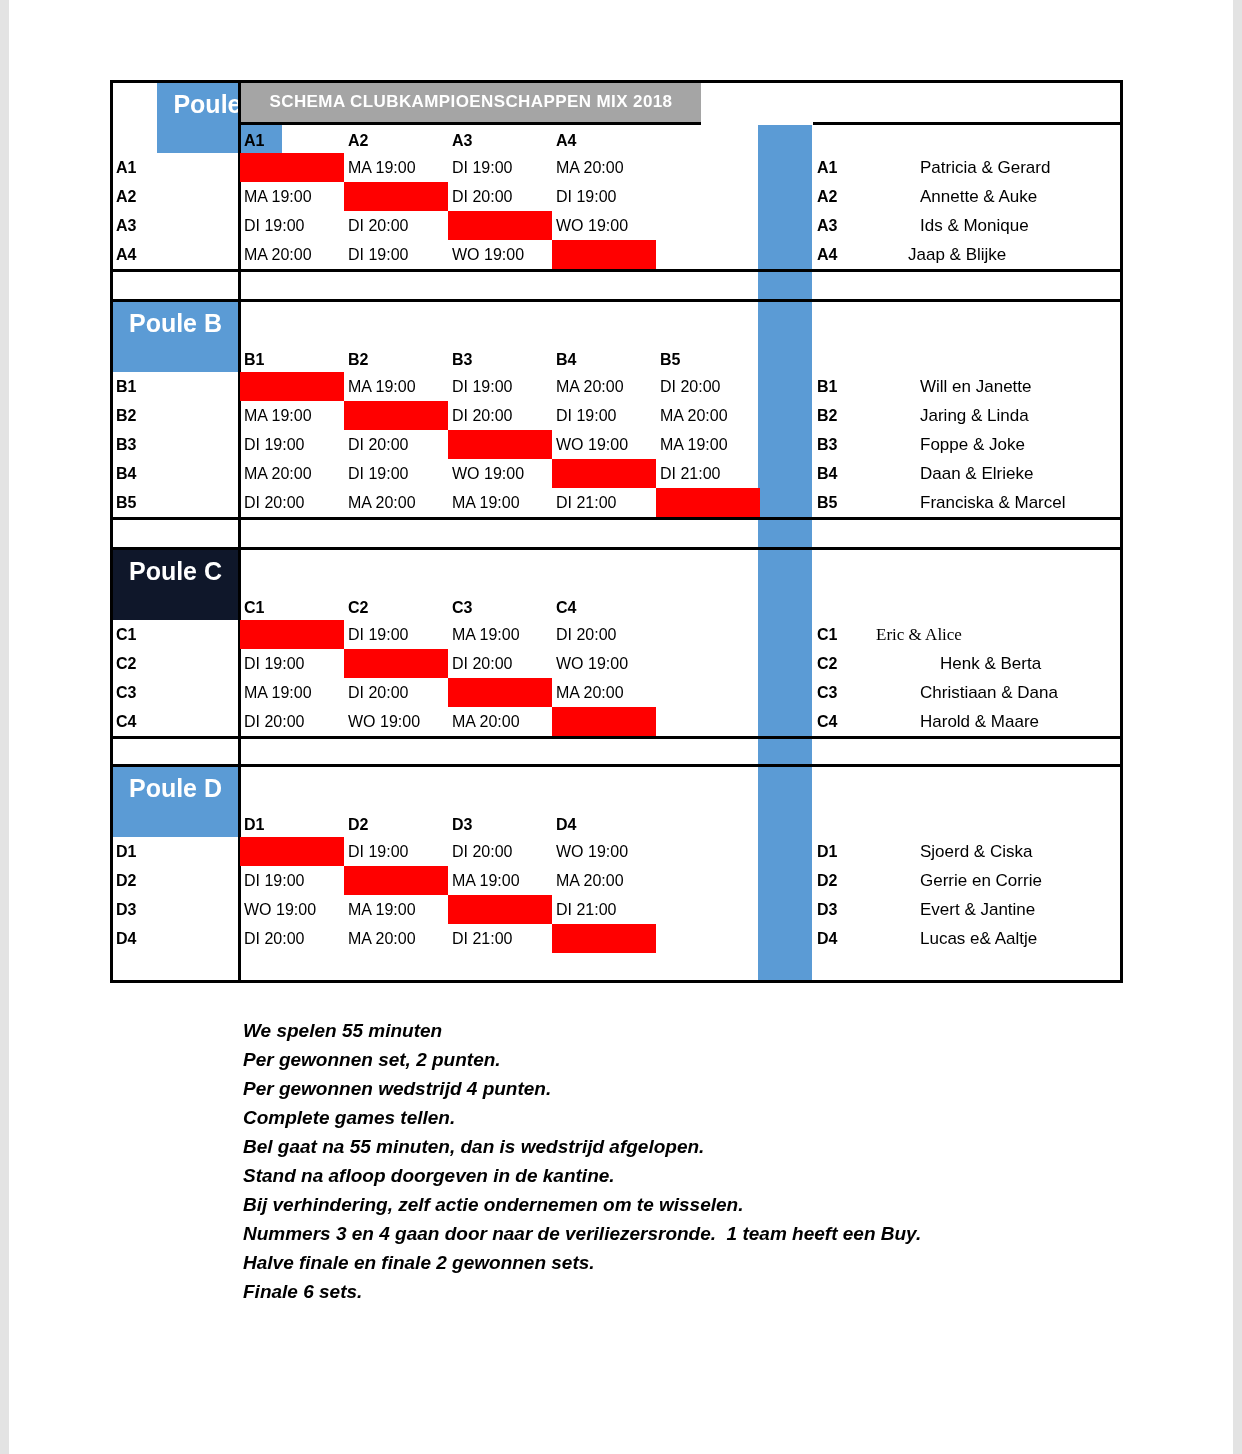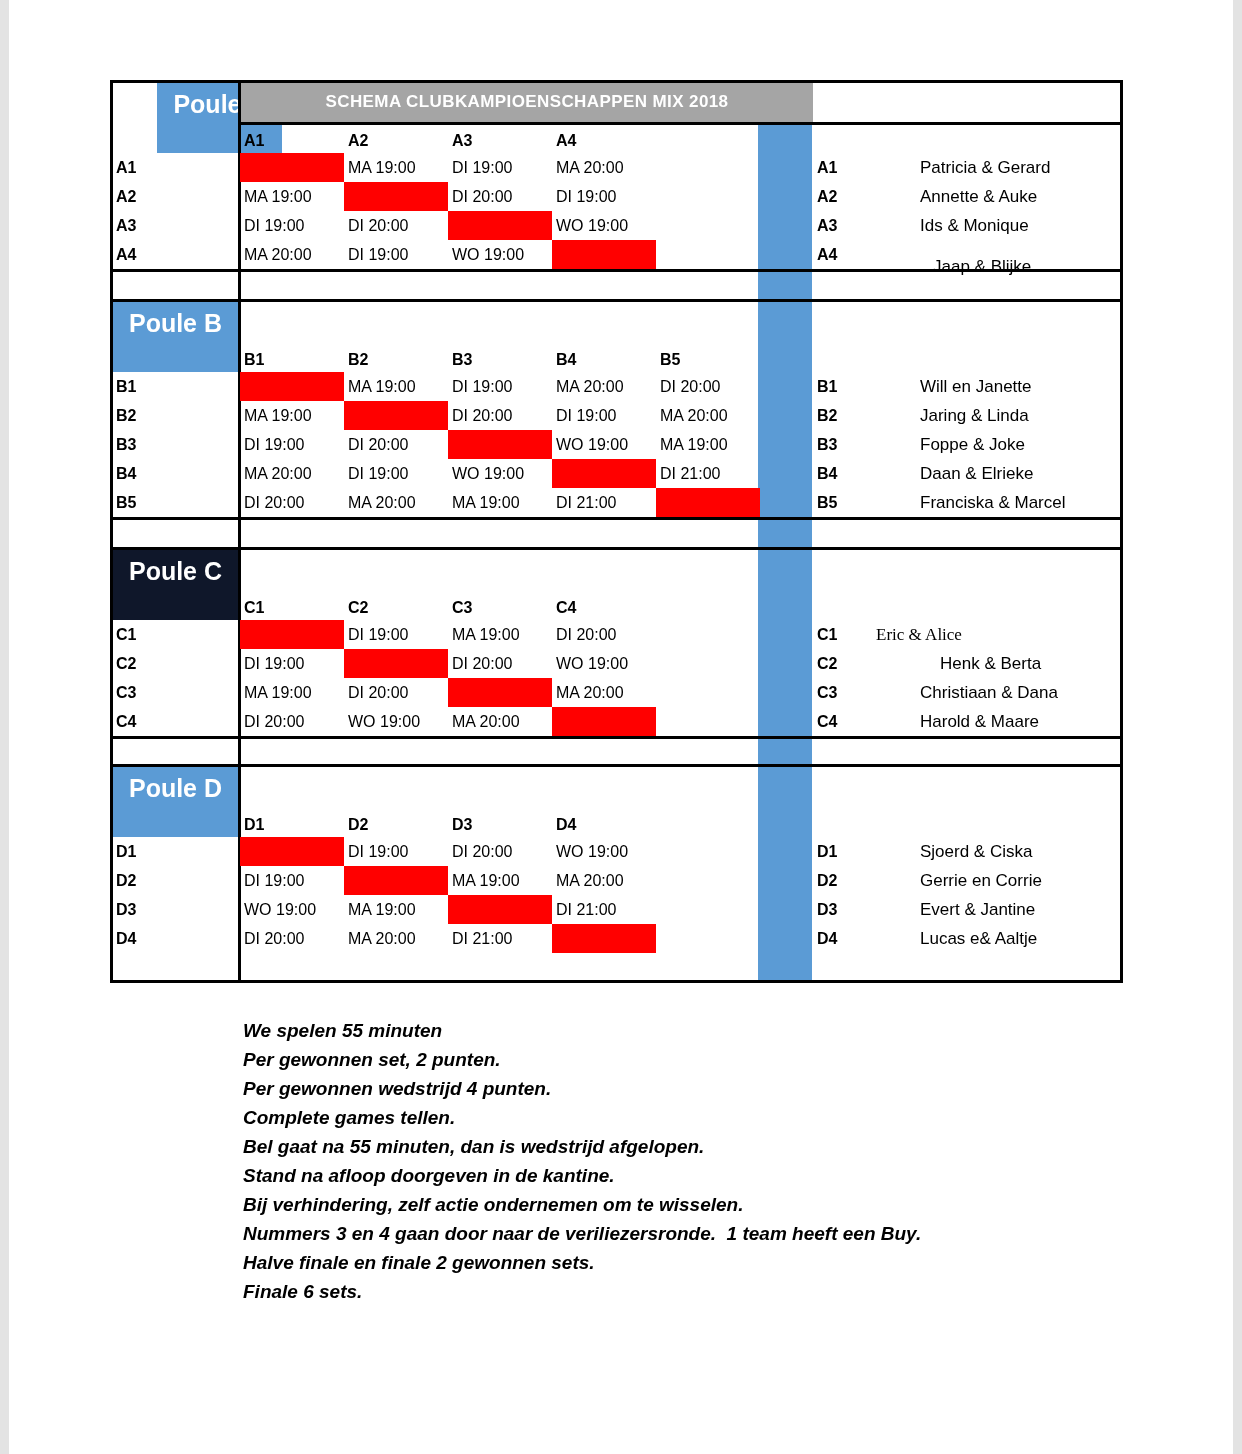--- a/index.html
+++ b/index.html
@@ -11,21 +11,21 @@
 
   .stripe{position:absolute;left:758px;top:125px;width:54px;height:858px;}
 
   .poule{position:absolute;border:3px solid #000;box-sizing:border-box;background:transparent;}
   .poule > div{position:absolute;}
 
   .bluebox{left:0;top:0;width:125px;}
   .bluelabel{display:block;text-align:center;color:#fff;font-weight:bold;
              font-size:25px;line-height:42px;}
   .vline{left:125px;top:0;bottom:0;width:3px;background:#000;}
-  .grayband{left:128px;top:0;width:572px;height:42px;box-sizing:border-box;
+  .grayband{left:128px;top:0;width:460px;height:42px;box-sizing:border-box;
             border-bottom:3px solid #000;}
   .bandtext{display:block;text-align:center;line-height:38px;color:#fff;
             font-weight:bold;font-size:17px;letter-spacing:.4px;}
   .hline{left:700px;right:0;top:39px;height:3px;background:#000;}
 
   .colhead{font-weight:bold;font-size:16px;white-space:nowrap;}
   .rowlabel{font-weight:bold;font-size:16px;white-space:nowrap;}
   .cell{font-size:16px;padding-left:4px;box-sizing:border-box;white-space:nowrap;overflow:hidden;}
   .teamcode{font-weight:bold;font-size:16px;white-space:nowrap;}
   .teamname{font-size:17px;white-space:nowrap;}
@@ -79,21 +79,21 @@
         <div class="cell" style="left: 231px; top: 157px; width: 104px; height: 29px; line-height: 29px;">DI 19:00</div>
         <div class="cell" style="left: 335px; top: 157px; width: 104px; height: 29px; line-height: 29px;">WO 19:00</div>
         <div class="cell" style="left: 439px; top: 157px; width: 104px; height: 29px; line-height: 29px; background: rgb(255, 0, 0);"></div>
         <div class="teamcode" style="left: 704px; top: 70px; height: 29px; line-height: 29px;">A1</div>
         <div class="teamname" style="left: 807px; top: 70px; height: 29px; line-height: 29px;">Patricia &amp; Gerard</div>
         <div class="teamcode" style="left: 704px; top: 99px; height: 29px; line-height: 29px;">A2</div>
         <div class="teamname" style="left: 807px; top: 99px; height: 29px; line-height: 29px;">Annette &amp; Auke</div>
         <div class="teamcode" style="left: 704px; top: 128px; height: 29px; line-height: 29px;">A3</div>
         <div class="teamname" style="left: 807px; top: 128px; height: 29px; line-height: 29px;">Ids &amp; Monique</div>
         <div class="teamcode" style="left: 704px; top: 157px; height: 29px; line-height: 29px;">A4</div>
-        <div class="teamname" style="left: 820px; top: 157px; height: 29px; line-height: 29px; margin-top: 12px;">Jaap &amp; Blijke</div>
+        <div class="teamname" style="left: 795px; top: 157px; height: 29px; line-height: 29px;">Jaap &amp; Blijke</div>
       </div>
       <div class="poule" style="top: 299px; height: 221px; left: 110px; width: 1013px;">
         <div class="bluebox" style="height: 70px; background: rgb(91, 155, 213);">
           <div class="bluelabel">Poule B</div>
         </div>
         <div class="vline"></div>
         <div class="colhead" style="left: 131px; top: 42px; height: 28px; line-height: 32px;">B1</div>
         <div class="colhead" style="left: 235px; top: 42px; height: 28px; line-height: 32px;">B2</div>
         <div class="colhead" style="left: 339px; top: 42px; height: 28px; line-height: 32px;">B3</div>
         <div class="colhead" style="left: 443px; top: 42px; height: 28px; line-height: 32px;">B4</div>

